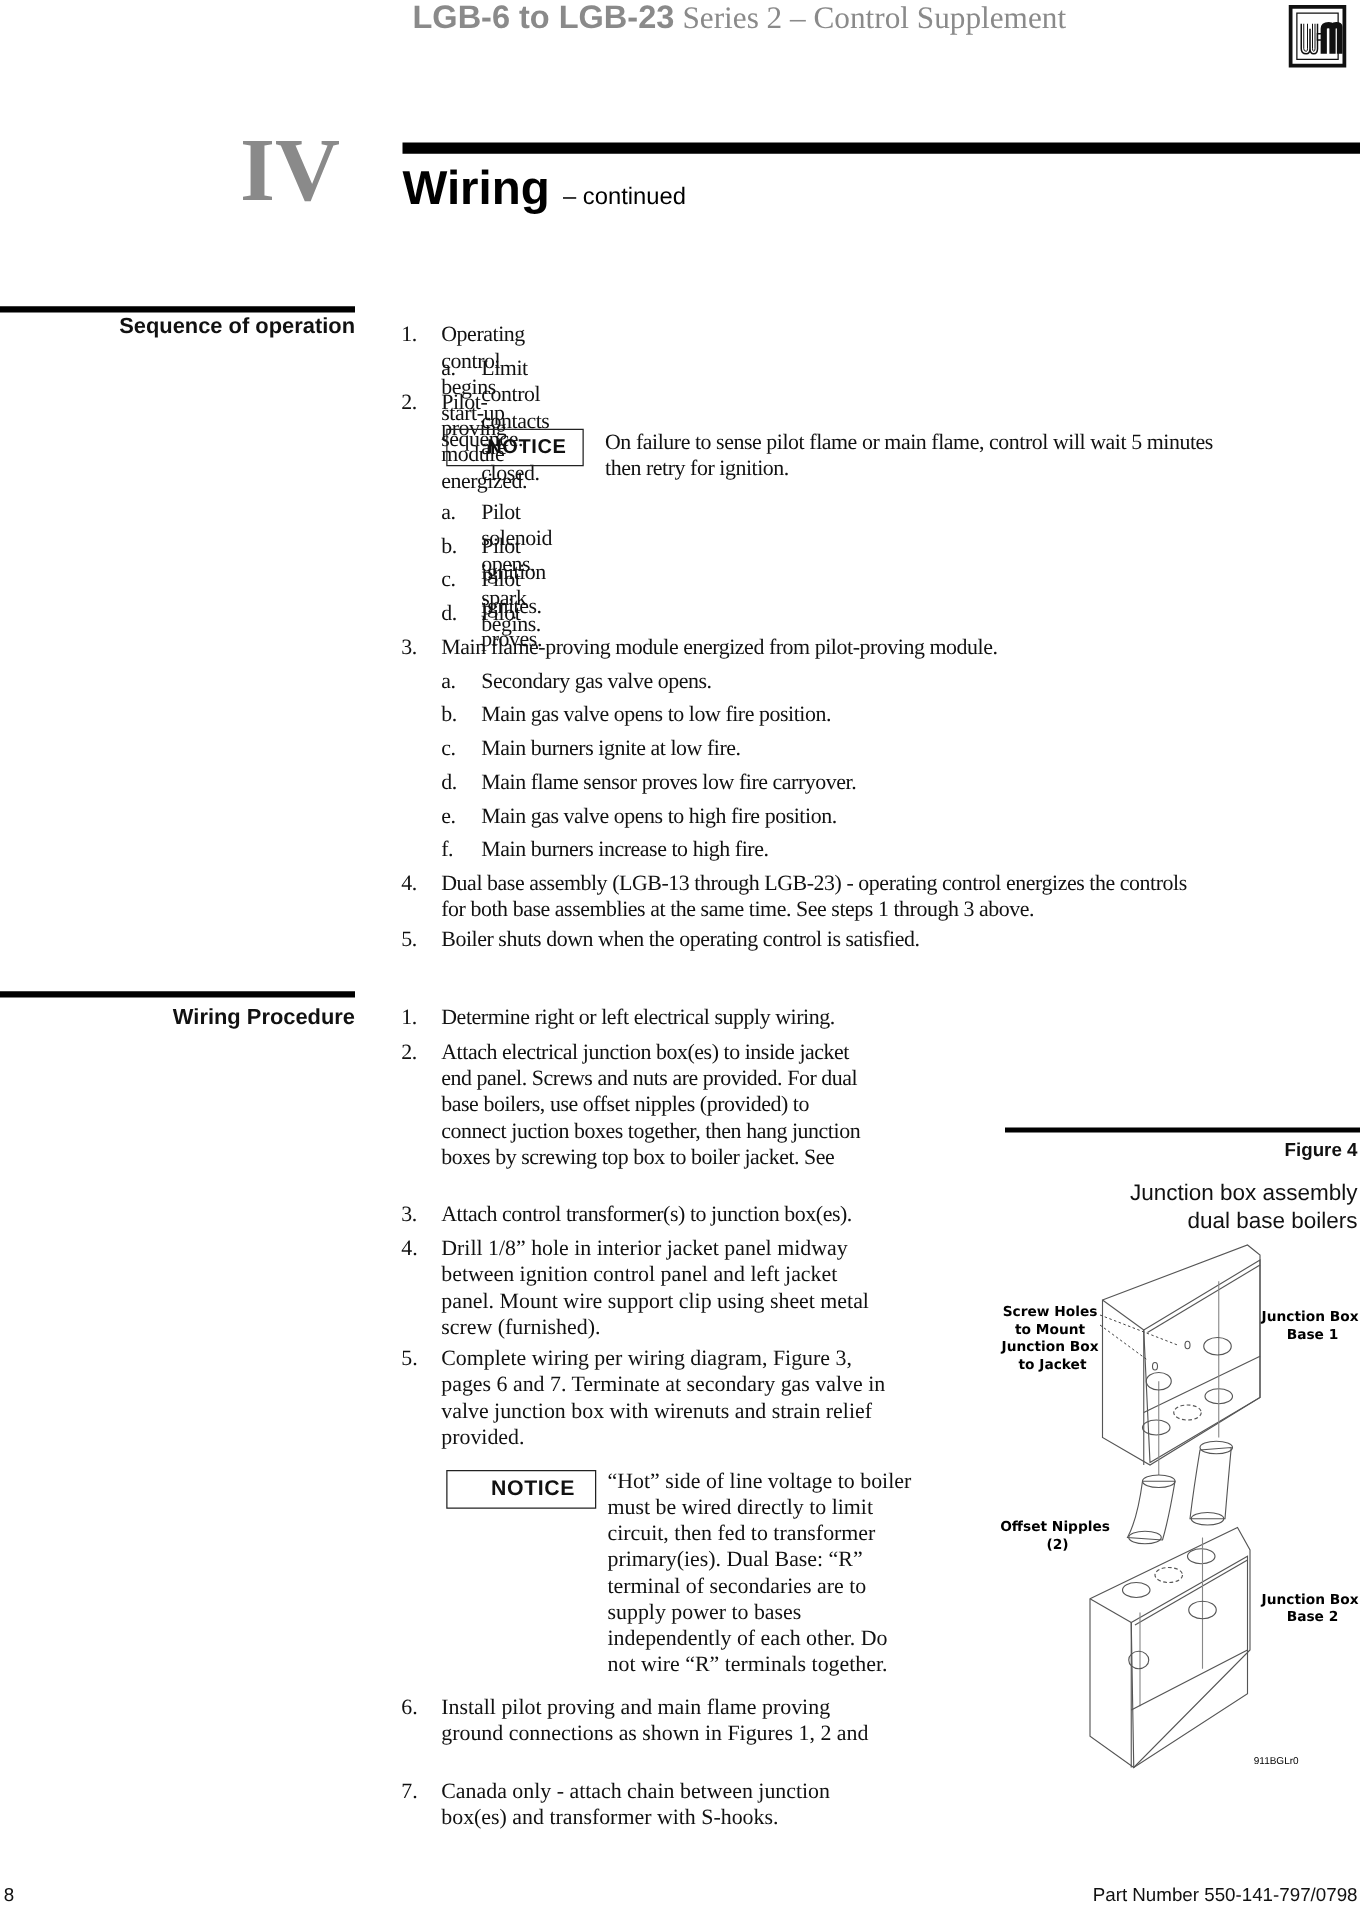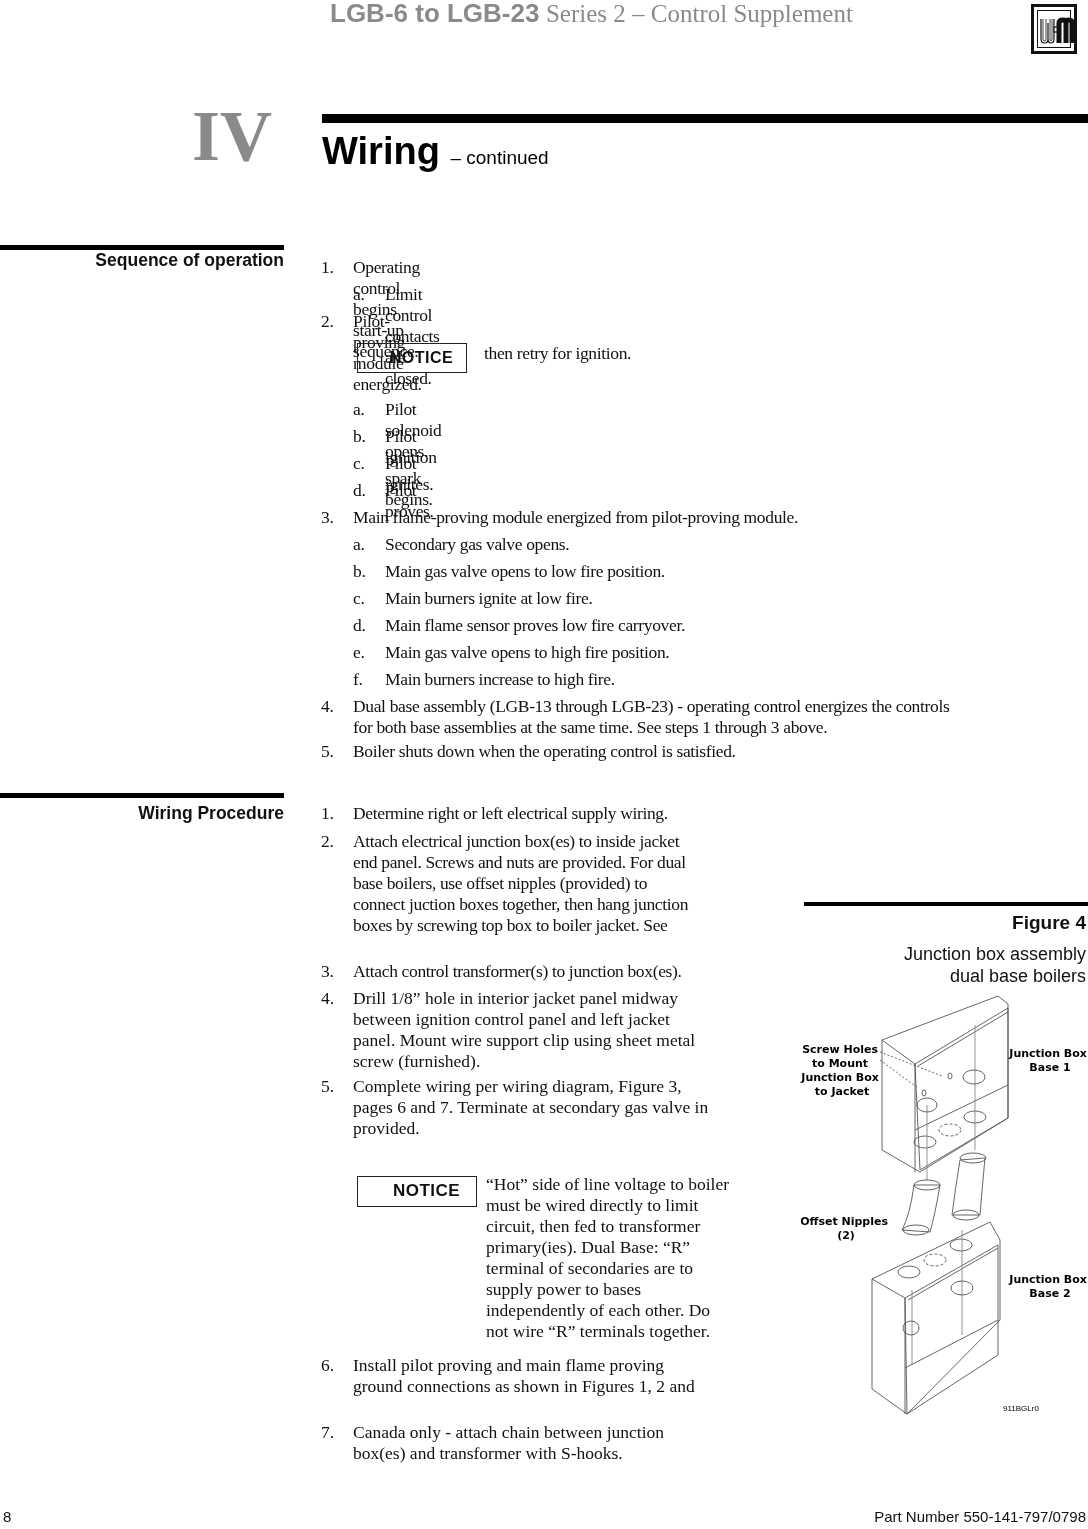--- a/index.html
+++ b/index.html
@@ -27,21 +27,21 @@
   .txt { font-family: "Liberation Serif", serif; font-size: 17.5px; line-height: 21px; color: #111; letter-spacing: -0.35px; }
   .txt.wide { letter-spacing: 0; }
   .item { position: absolute; }
   .item .num { position: absolute; left: 0; top: 0; }
   .item .body { position: absolute; left: 32px; top: 0; }
 
   .notice-box { border: 1.5px solid #222; box-sizing: border-box; font-family: "Liberation Sans", sans-serif; font-weight: bold; font-size: 16px; text-align: center; color: #111; letter-spacing: 0.5px; padding-left: 19px; }
 
   
   .fig-rule { left: 804px; top: 902px; width: 284px; height: 4px; background: #000; }
-  .fig-title { right: 2px; top: 912px; font-family: "Liberation Sans", sans-serif; font-weight: bold; font-size: 19px; text-align: right; }
+  .fig-title { right: 2px; top: 912px; font-family: "Liberation Sans", sans-serif; font-weight: bold; font-size: 15px; text-align: right; }
   .fig-caption { right: 2px; top: 943px; font-family: "Liberation Sans", sans-serif; font-size: 18px; line-height: 22px; text-align: right; }
   .fig-label { font-family: "DejaVu Sans", sans-serif; font-weight: bold; font-size: 11px; line-height: 14px; text-align: center; color: #222; }
   .fig-code { font-family: "Liberation Sans", sans-serif; font-size: 8px; color: #333; }
 
   
   .footer { font-family: "Liberation Sans", sans-serif; font-size: 15px; color: #111; top: 1508px; }
 </style>
 </head>
 <body>
 
@@ -79,20 +79,21 @@
       <span class="num">a.</span>
       <span class="body">Limit control contacts are closed.</span>
     </div>
   <div class="item txt" style="left:321px; top:311px;">
       <span class="num">2.</span>
       <span class="body">Pilot-proving module energized.</span>
     </div>
 
   <div class="abs notice-box" style="left:357px; top:343px; width:110px; height:30px; line-height:27px;">NOTICE</div>
   <div class="abs txt" style="left:484px; top:343px; white-space:nowrap;">
+    <div>On failure to sense pilot flame or main flame, control will wait 5 minutes</div>
     <div>then retry for ignition.</div>
   </div>
 
   <div class="item txt" style="left:353px; top:399px;">
       <span class="num">a.</span>
       <span class="body">Pilot solenoid opens.</span>
     </div>
   <div class="item txt" style="left:353px; top:426px;">
       <span class="num">b.</span>
       <span class="body">Pilot ignition spark begins.</span>
@@ -179,20 +180,21 @@
     <div>between ignition control panel and left jacket</div>
     <div>panel. Mount wire support clip using sheet metal</div>
     <div>screw (furnished).</div>
   </span>
     </div>
   <div class="item txt wide" style="left:321px; top:1076px;">
       <span class="num">5.</span>
       <span class="body" style="white-space:nowrap;">
     <div>Complete wiring per wiring diagram, Figure 3,</div>
     <div>pages 6 and 7. Terminate at secondary gas valve in</div>
+    <div>valve junction box with wirenuts and strain relief</div>
     <div>provided.</div>
   </span>
     </div>
 
   <div class="abs notice-box" style="left:357px; top:1176px; width:120px; height:31px; line-height:28px; font-size:17px;">NOTICE</div>
   <div class="abs txt wide" style="left:486px; top:1174px; white-space:nowrap;">
     <div>“Hot” side of line voltage to boiler</div>
     <div>must be wired directly to limit</div>
     <div>circuit, then fed to transformer</div>
     <div>primary(ies). Dual Base: “R”</div>

